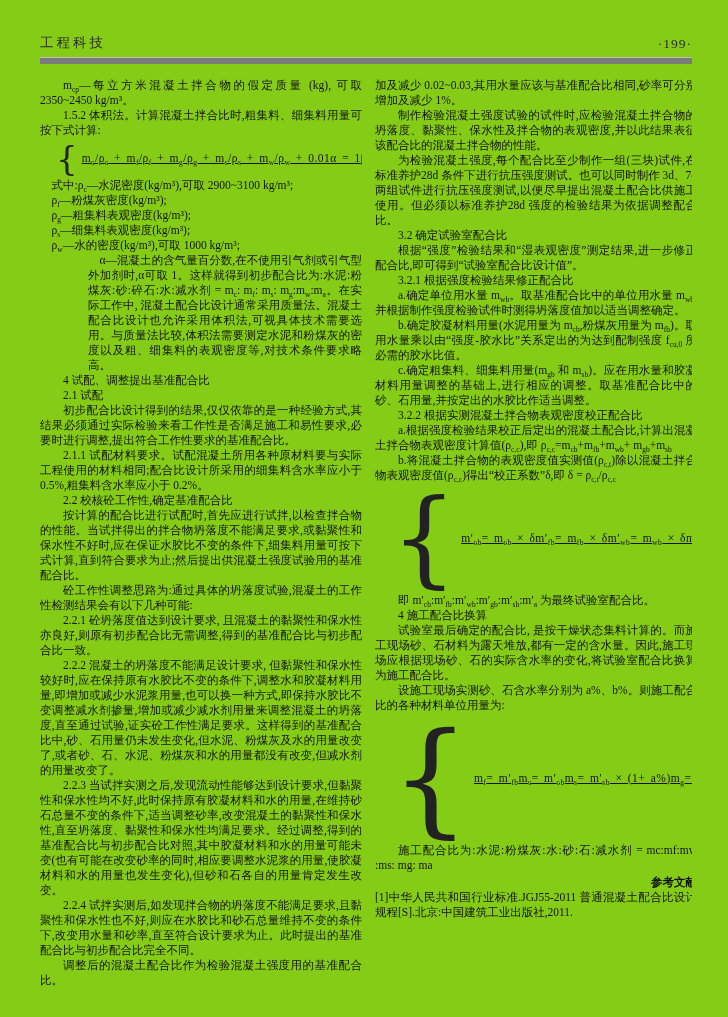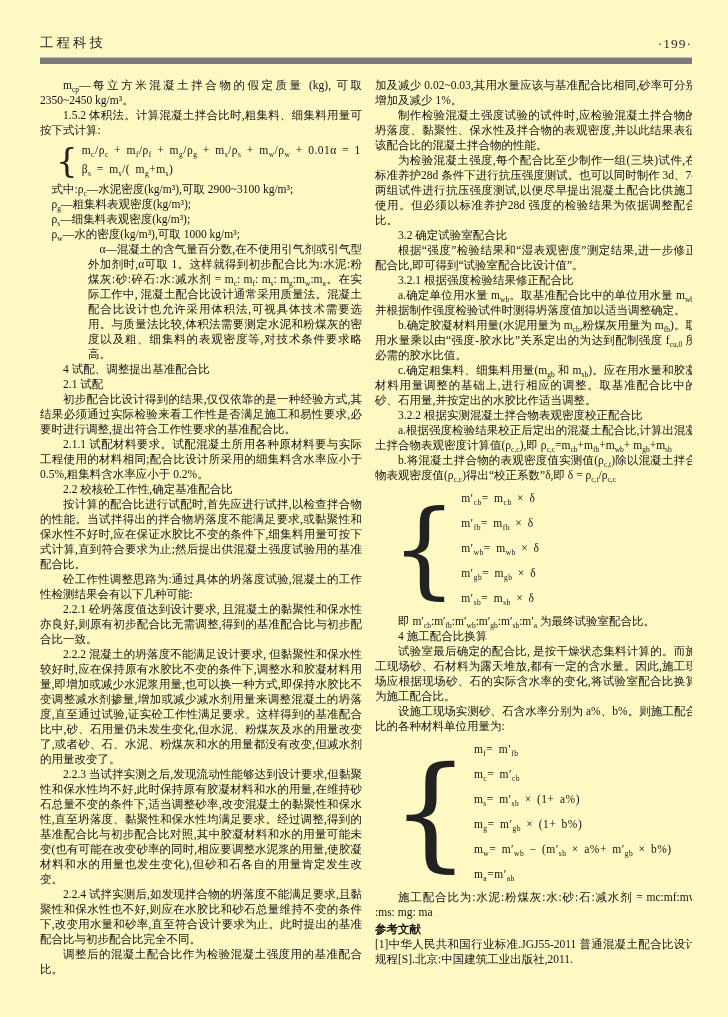--- a/index.html
+++ b/index.html
@@ -1,19 +1,19 @@
 <!DOCTYPE html>
 <html><head>
 <meta charset="utf-8">
 <style>
   html,body{margin:0;padding:0;background:#ffffff;}
   .page{
     position:relative;
     width:728px;height:1017px;
-    background:#fef9c3;
+    background:#84cc16;
     overflow:hidden;
     font-family:"Liberation Serif","DejaVu Serif",serif;
     color:#141414;
     box-sizing:border-box;
     padding:34px 36px 0 40px;
   }
   .header{
     display:flex;justify-content:space-between;align-items:flex-end;
     font-size:13.5px;color:#2a2a2a;
   }
@@ -47,25 +47,25 @@
   }
   .brace{
     font-family:"DejaVu Serif",serif;
     font-weight:400;color:#222;
     line-height:1;flex:0 0 auto;
     margin-right:4px;
   }
   .b2{font-size:34px;}
   .b5{font-size:104px;}
   .b6{font-size:124px;}
-  .flines{display:flex;flex-direction:column;}
+  .flines{display:flex;flex-direction:row;text-decoration:underline;}
   .f2 .fline{line-height:19px;}
   .fbig .fline{line-height:25px;}
   .fline{word-spacing:2px;letter-spacing:0.5px;white-space:nowrap;}
-  .ref-title{text-align:left;font-weight:bold;text-indent:0;margin-top:2px;}
+  .ref-title{text-align:right;font-weight:bold;text-indent:0;margin-top:2px;}
   .ref{text-indent:0;}
 </style>
 </head>
 <body>
 
 <div class="page">
 
   <div class="header">
     <span class="journal">工程科技</span>
     <span class="pageno">·199·</span>
@@ -80,20 +80,21 @@
 
       <div class="formula f2">
         <span class="brace b2">{</span>
         <div class="flines">
           <div class="fline">m<sub>c</sub>/ρ<sub>c</sub> + m<sub>f</sub>/ρ<sub>f</sub> + m<sub>g</sub>/ρ<sub>g</sub> + m<sub>s</sub>/ρ<sub>s</sub> + m<sub>w</sub>/ρ<sub>w</sub> + 0.01α = 1</div>
           <div class="fline">β<sub>s</sub> = m<sub>s</sub>/( m<sub>g</sub>+m<sub>s</sub>)</div>
         </div>
       </div>
 
       <p class="def-first">式中:ρ<sub>c</sub>—水泥密度(kg/m³),可取 2900~3100 kg/m³;</p>
+      <p class="def">ρ<sub>f</sub>—粉煤灰密度(kg/m³);</p>
       <p class="def">ρ<sub>g</sub>—粗集料表观密度(kg/m³);</p>
       <p class="def">ρ<sub>s</sub>—细集料表观密度(kg/m³);</p>
       <p class="def">ρ<sub>w</sub>—水的密度(kg/m³),可取 1000 kg/m³;</p>
       <p class="indent1">α—混凝土的含气量百分数,在不使用引气剂或引气型外加剂时,α可取 1。这样就得到初步配合比为:水泥:粉煤灰:砂:碎石:水:减水剂 = m<sub>c</sub>: m<sub>f</sub>: m<sub>s</sub>: m<sub>g</sub>:m<sub>w</sub>:m<sub>a</sub>。在实际工作中, 混凝土配合比设计通常采用质量法。混凝土配合比设计也允许采用体积法,可视具体技术需要选用。与质量法比较,体积法需要测定水泥和粉煤灰的密度以及粗、细集料的表观密度等,对技术条件要求略高。</p>
 
       <p class="indent2">4 试配、调整提出基准配合比</p>
       <p class="indent2">2.1 试配</p>
       <p class="indent2">初步配合比设计得到的结果,仅仅依靠的是一种经验方式,其结果必须通过实际检验来看工作性是否满足施工和易性要求,必要时进行调整,提出符合工作性要求的基准配合比。</p>
       <p class="indent2">2.1.1 试配材料要求。试配混凝土所用各种原材料要与实际工程使用的材料相同;配合比设计所采用的细集料含水率应小于 0.5%,粗集料含水率应小于 0.2%。</p>
       <p class="indent2">2.2 校核砼工作性,确定基准配合比</p>

